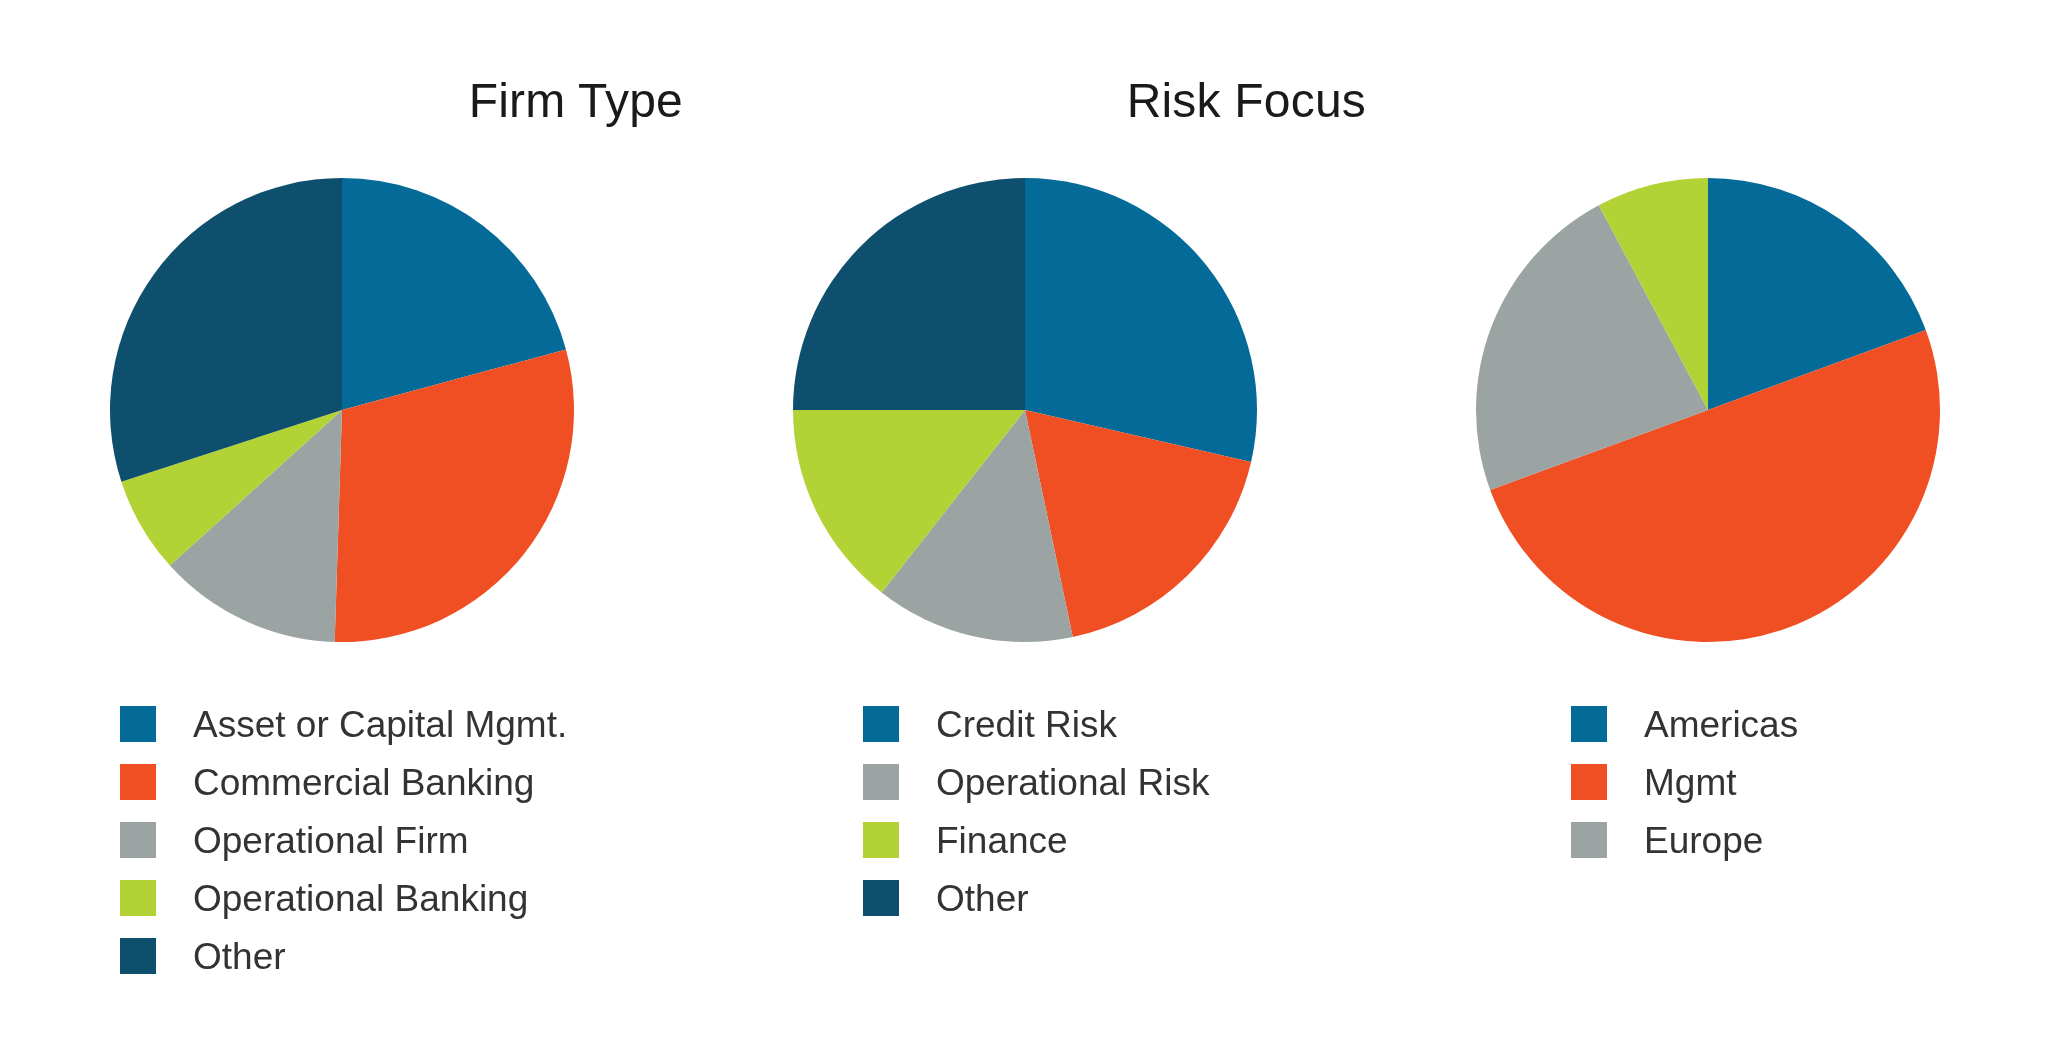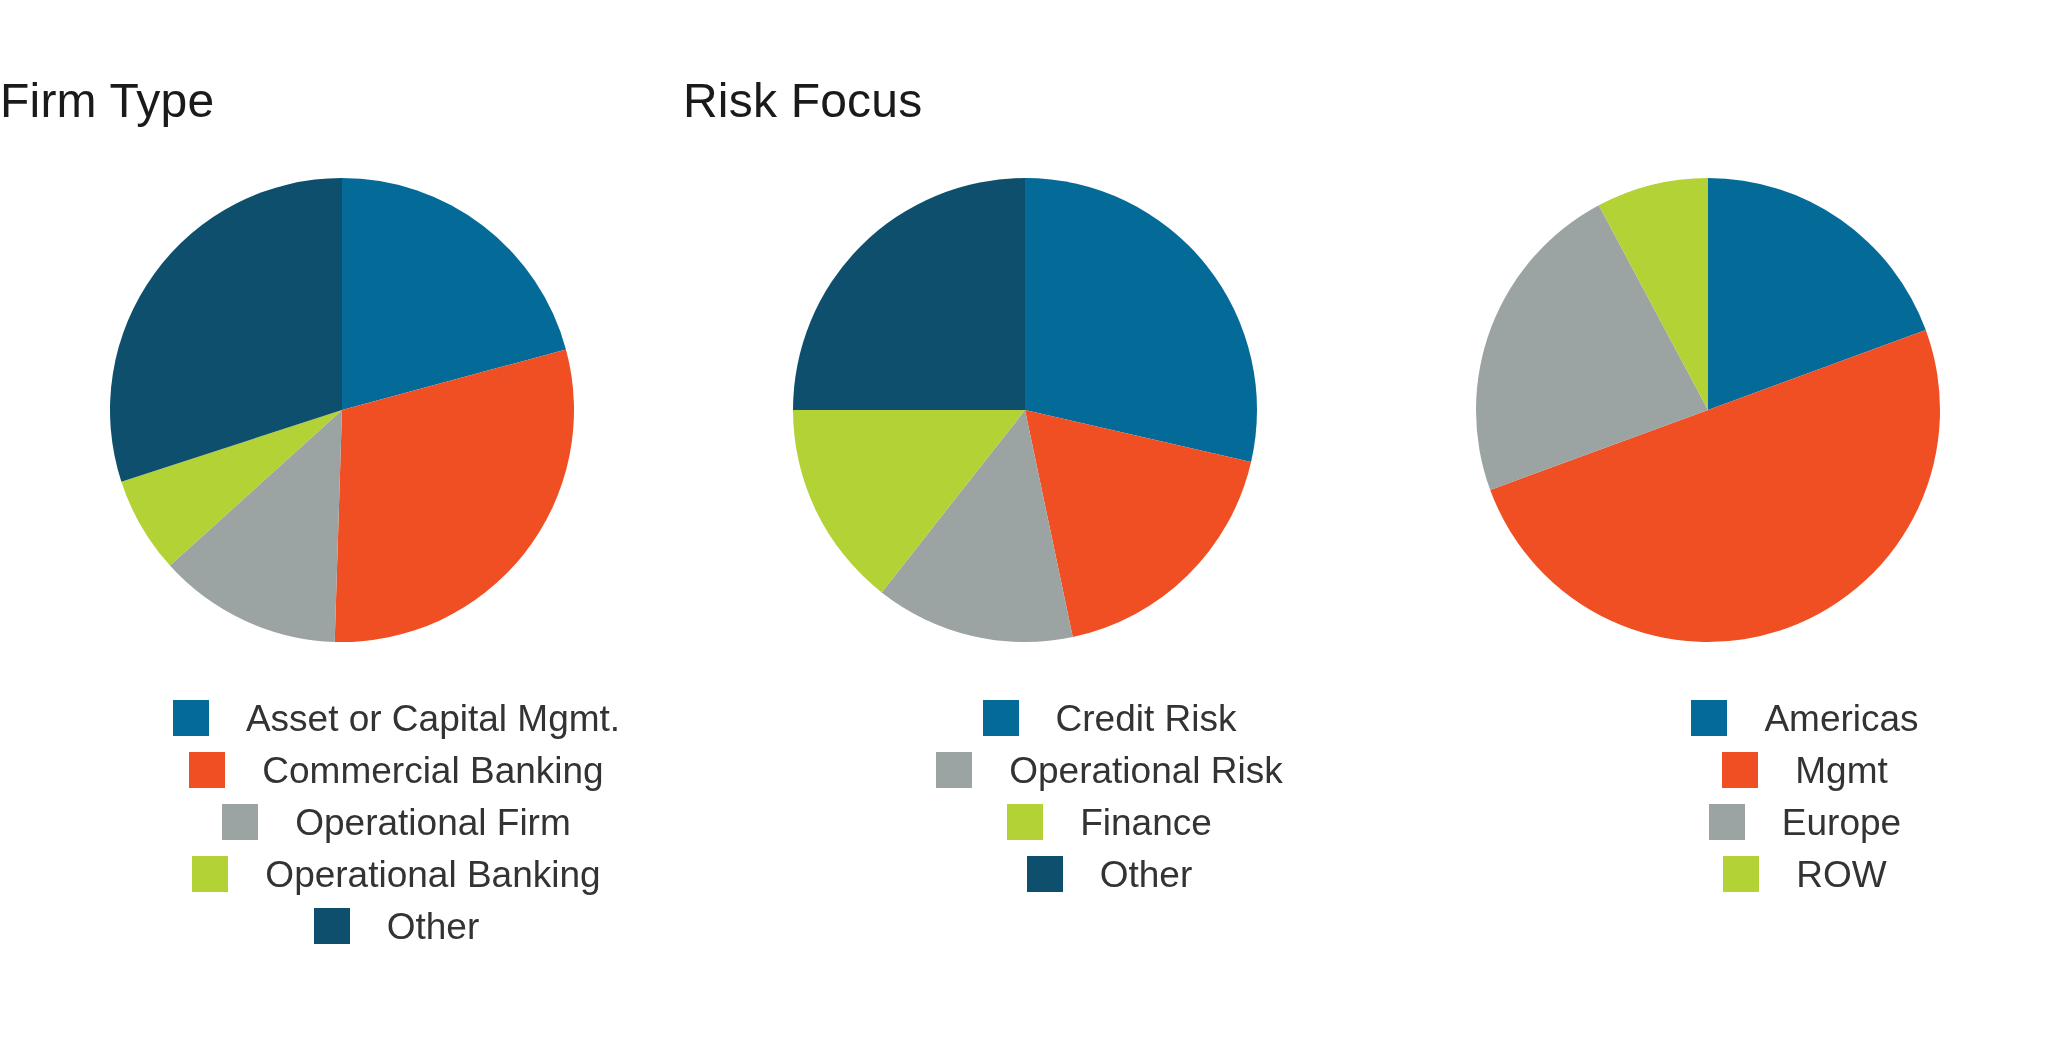--- a/index.html
+++ b/index.html
@@ -29,21 +29,21 @@
   }
   .panel-1 { left: 0; }
   .panel-2 { left: 683px; }
   .panel-3 { left: 1366px; }
 
   .chart-title {
     position: absolute;
     top: 32px;
     left: 0;
     width: 683px;
-    text-align: left;
+    text-align: right;
     font-size: 48px;
     font-weight: 400;
     letter-spacing: 0.2px;
     color: #1a1a1a;
     line-height: 1.2;
     white-space: nowrap;
   }
 
   .pie-wrap {
     position: absolute;
@@ -64,23 +64,22 @@
     top: 690px;
   }
   .legend-inner {
     display: block;
     padding-left: 0;
   }
   .legend-row {
     display: flex;
     align-items: center;
     height: 48px;
-    margin: 4px;
+    margin: 10px;
     padding: 0;
-    justify-content: center;
   }
   .swatch {
     width: 36px;
     height: 36px;
     flex: 0 0 36px;
     margin-right: 37px;
     border-radius: 0;
   }
   .legend-label {
     font-size: 37px;
@@ -191,21 +190,17 @@
           <span class="legend-label">Americas</span>
         </div>
         <div class="legend-row">
           <span class="swatch" style="background: rgb(240, 78, 35);"></span>
           <span class="legend-label">Mgmt</span>
         </div>
         <div class="legend-row">
           <span class="swatch" style="background: rgb(155, 163, 163);"></span>
           <span class="legend-label">Europe</span>
         </div>
-        <div class="legend-row">
-          <span class="swatch" style="background: rgb(178, 210, 53);"></span>
-          <span class="legend-label">ROW</span>
-        </div>
       </div>
     </div>
   </section>
 
 </div>
 
 </body></html>

